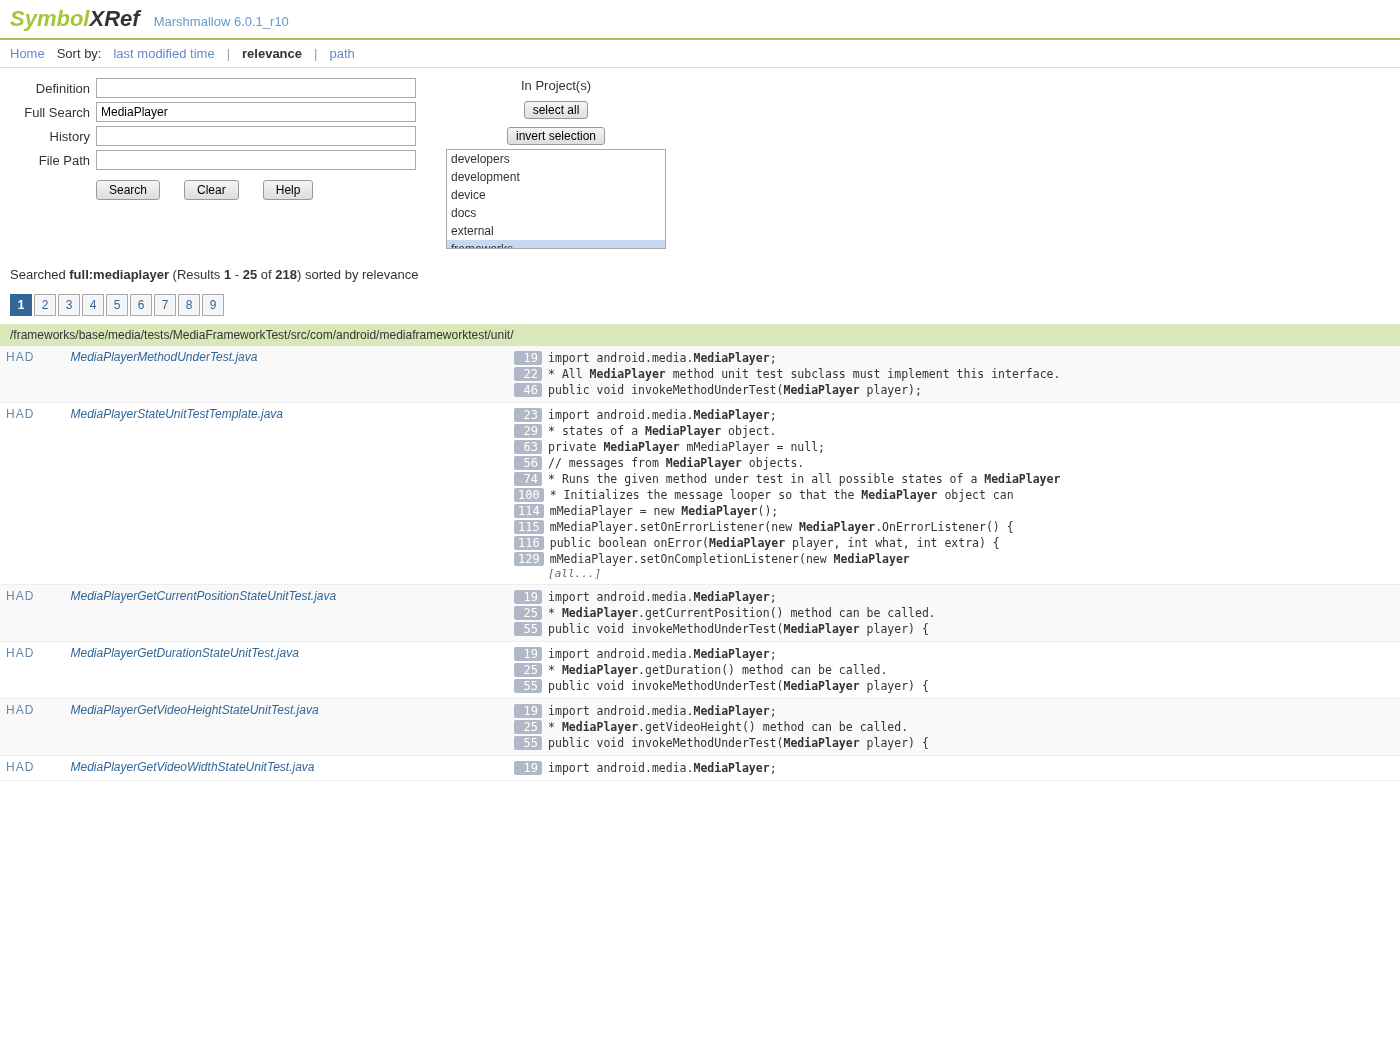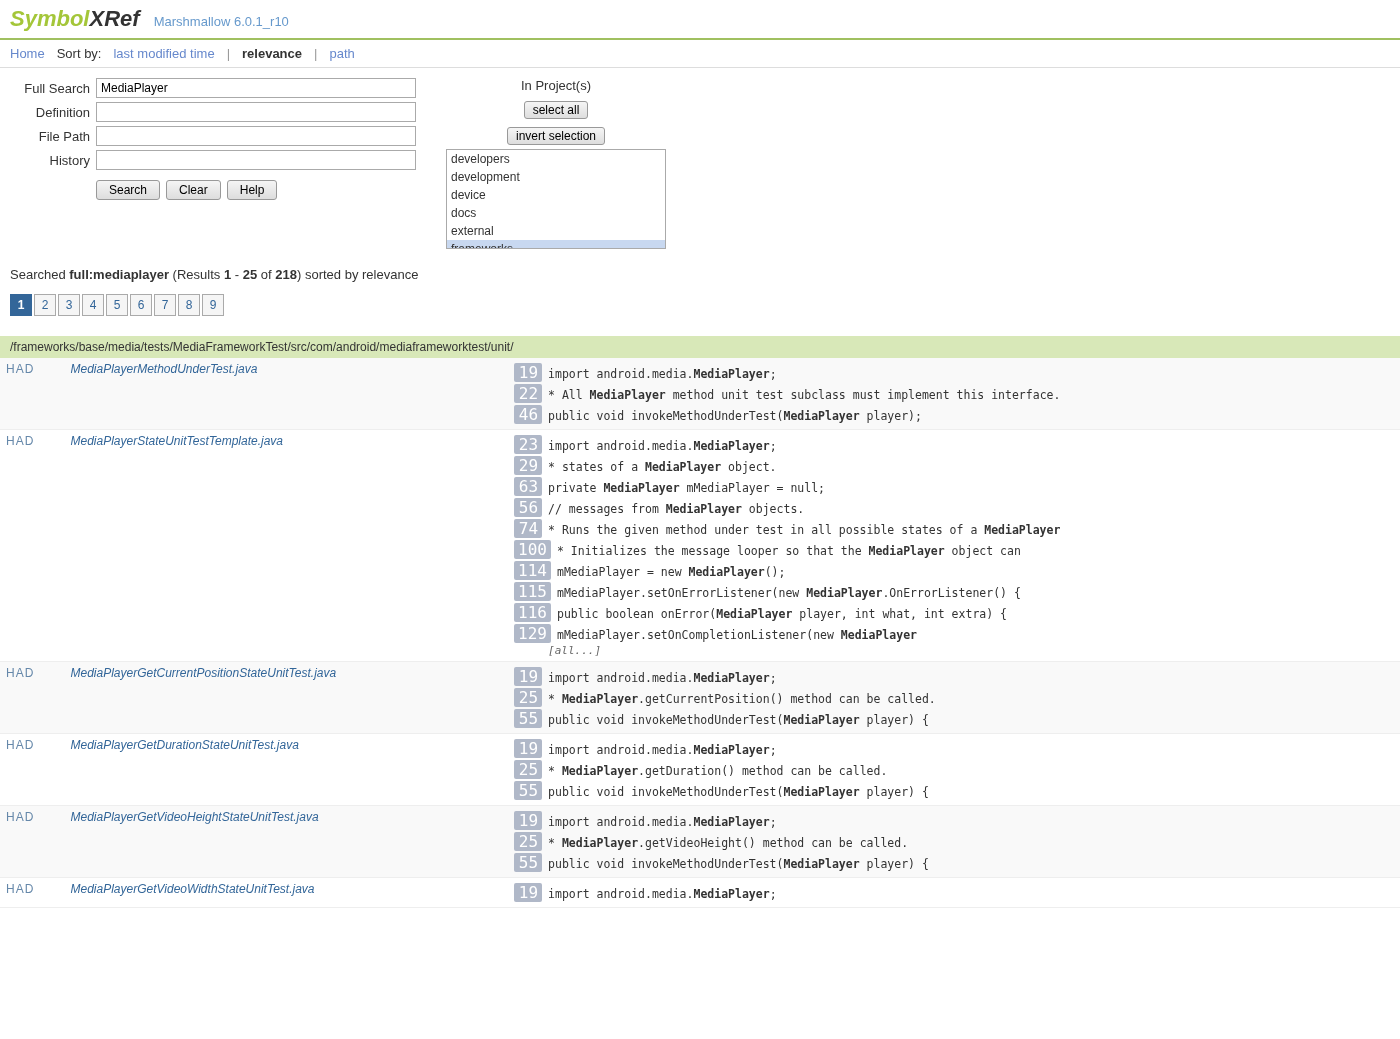--- a/index.html
+++ b/index.html
@@ -14,21 +14,21 @@
     #nav { display: flex; align-items: center; padding: 6px 10px; gap: 12px; font-size: 13px; border-bottom: 1px solid #ddd; }
     #nav a { color: #6688cc; text-decoration: none; }
     #nav .sep { color: #999; }
     #nav .bold { font-weight: bold; }
 
     #search-area { display: flex; padding: 10px 10px; gap: 30px; }
     .search-form { display: flex; flex-direction: column; gap: 4px; }
     .form-row { display: flex; align-items: center; gap: 6px; }
     .form-row label { text-align: right; width: 80px; font-size: 13px; color: #333; }
     .form-row input[type="text"] { width: 320px; height: 20px; border: 1px solid #aaa; padding: 2px 4px; font-size: 12px; }
-    .form-buttons { display: flex; gap: 6px; margin-top: 6px; margin-left: 86px; }
+    .form-buttons { display: flex; gap: 24px; margin-top: 6px; margin-left: 86px; }
     .form-buttons button {
       padding: 2px 12px;
       font-size: 12px;
       border: 1px solid #999;
       background: linear-gradient(to bottom, #f5f5f5, #ddd);
       cursor: pointer;
       border-radius: 3px;
     }
 
     .project-area { display: flex; flex-direction: column; gap: 4px; }
@@ -62,21 +62,21 @@
       border: 1px solid #aaa;
       display: flex; align-items: center; justify-content: center;
       font-size: 12px;
       cursor: pointer;
       text-decoration: none;
       color: #336699;
       background: #f5f5f5;
     }
     .page-btn.active { background: #336699; color: #fff; border-color: #336699; font-weight: bold; }
 
-    #results { width: 100%; border-collapse: collapse; margin-top: 16px; }
+    #results { width: 100%; border-collapse: collapse; margin-top: 4px; }
 
     .path-row td {
       background: #d8e8b8;
       padding: 4px 10px;
       font-size: 12px;
       color: #333;
     }
 
     .file-row td { vertical-align: top; padding: 4px 6px; border-bottom: 1px solid #eee; }
     .file-row:nth-child(even) td { background: #f9f9f9; }
@@ -84,21 +84,21 @@
     .had-cell { font-size: 12px; color: #6688aa; white-space: nowrap; padding-top: 6px; }
     .had-cell span { margin-right: 1px; }
     .filename-cell { color: #336699; font-size: 12px; vertical-align: top; padding-top: 6px; white-space: nowrap; font-style: italic; }
     .filename-cell a { color: #336699; text-decoration: none; }
 
     .code-lines { font-family: monospace; font-size: 11.5px; }
     .code-line { display: flex; align-items: baseline; gap: 6px; padding: 1px 0; }
     .line-num {
       background: #b0b8c8;
       color: #fff;
-      font-size: 16px;
+      font-size: 12px;
       padding: 0 4px;
       min-width: 28px;
       text-align: right;
       border-radius: 2px;
       flex-shrink: 0;
     }
     .code-text { color: #333; white-space: pre; }
     .code-text b { font-weight: bold; }
     .more { color: #666; font-style: italic; font-size: 11px; margin-left: 34px; }
   </style>
@@ -118,33 +118,33 @@
   <a href="#">last modified time</a>
   <span class="sep">|</span>
   <span class="bold">relevance</span>
   <span class="sep">|</span>
   <a href="#">path</a>
 </div>
 
 <div id="search-area">
   <div class="search-form">
     <div class="form-row">
+      <label>Definition</label>
+      <input type="text" style="">
+    </div>
+    <div class="form-row">
       <label>Full Search</label>
       <input type="text" value="MediaPlayer" style="">
     </div>
     <div class="form-row">
-      <label>Definition</label>
+      <label>History</label>
       <input type="text" style="">
     </div>
     <div class="form-row">
       <label>File Path</label>
-      <input type="text" style="">
-    </div>
-    <div class="form-row">
-      <label>History</label>
       <input type="text" style="">
     </div>
     <div class="form-buttons">
       <button>Search</button>
       <button>Clear</button>
       <button>Help</button>
     </div>
   </div>
 
   <div class="project-area">

